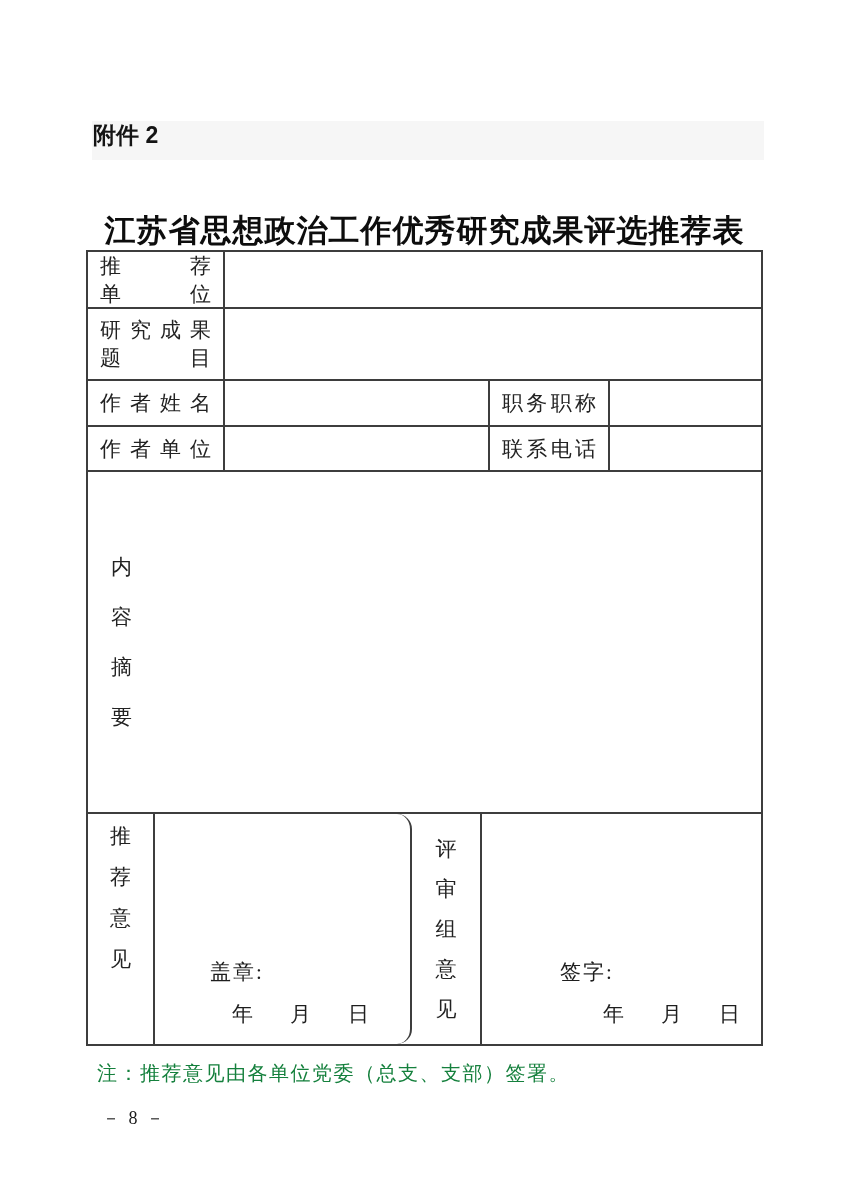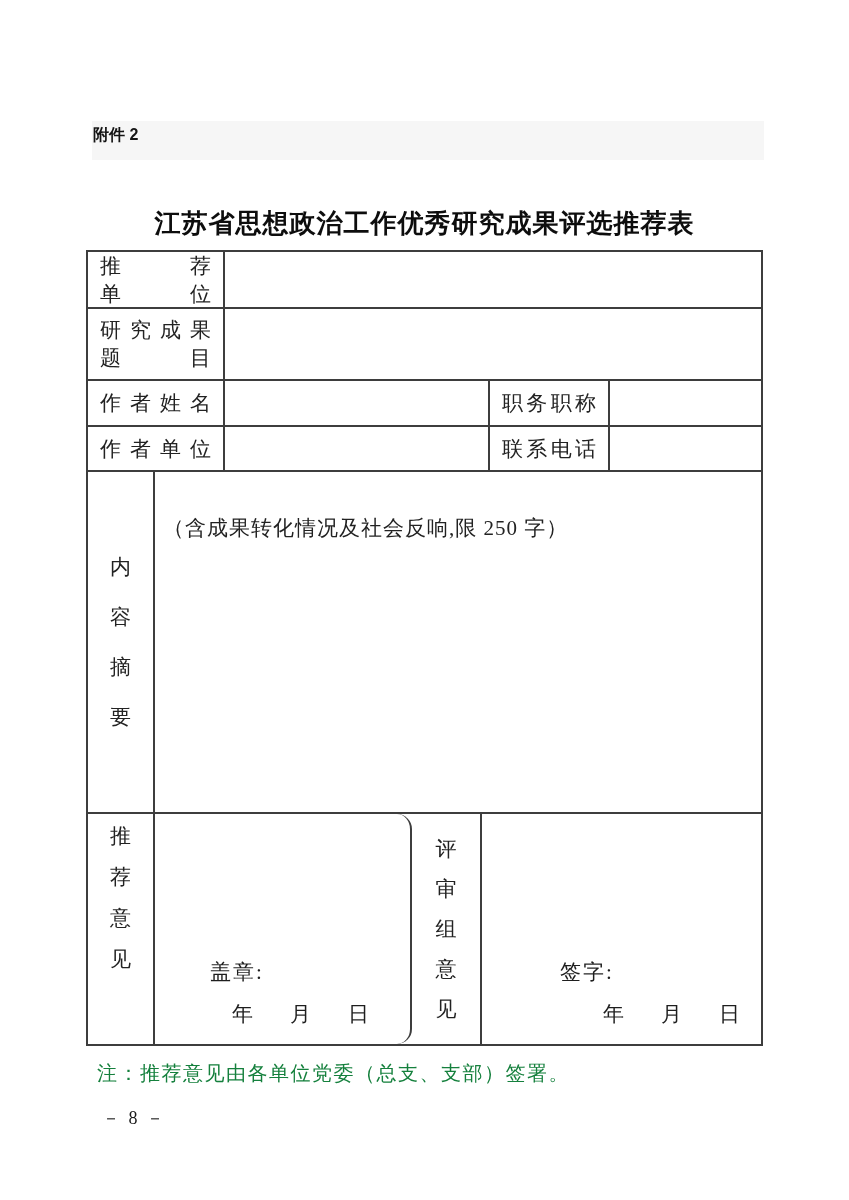--- a/index.html
+++ b/index.html
@@ -15,28 +15,28 @@
   
   .scan-band {
     position: absolute; left: 92px; top: 121px;
     width: 672px; height: 39px;
     background: #f6f6f6;
   }
 
   .attachment-label {
     position: absolute; left: 93px; top: 118px;
     font-family: "Liberation Sans", "DejaVu Sans", sans-serif;
-    font-weight: 600; font-size: 16px; line-height: 34px;
+    font-weight: 600; font-size: 23px; line-height: 34px;
     color: #141414;
   }
 
   .doc-title {
     position: absolute; left: 86px; top: 189px; width: 677px;
     text-align: center;
-    font-size: 26px; font-weight: bold; letter-spacing: 1px;
+    font-size: 31px; font-weight: bold; letter-spacing: 1px;
     color: #0d0d0d;
     white-space: nowrap;
   }
 
   
   .form-table {
     position: absolute; left: 86px; top: 250px;
     width: 677px; height: 796px;
     box-sizing: border-box;
     border: 2px solid #3d3d3d;
@@ -182,23 +182,20 @@
     <div class="cell grow"></div>
   </div>
 
   <div class="row r5">
     <div class="cell w-narrow vlabel centered gap22">
         <span>内</span>
         <span>容</span>
         <span>摘</span>
         <span>要</span>
       </div>
-    <div class="cell grow abstract-cell">
-      <span>（含成果转化情况及社会反响,限 250 字）</span>
-    </div>
   </div>
 
   <div class="row r6">
     <div class="cell w-narrow vlabel top gap13">
         <span>推</span>
         <span>荐</span>
         <span>意</span>
         <span>见</span>
       </div>
 

